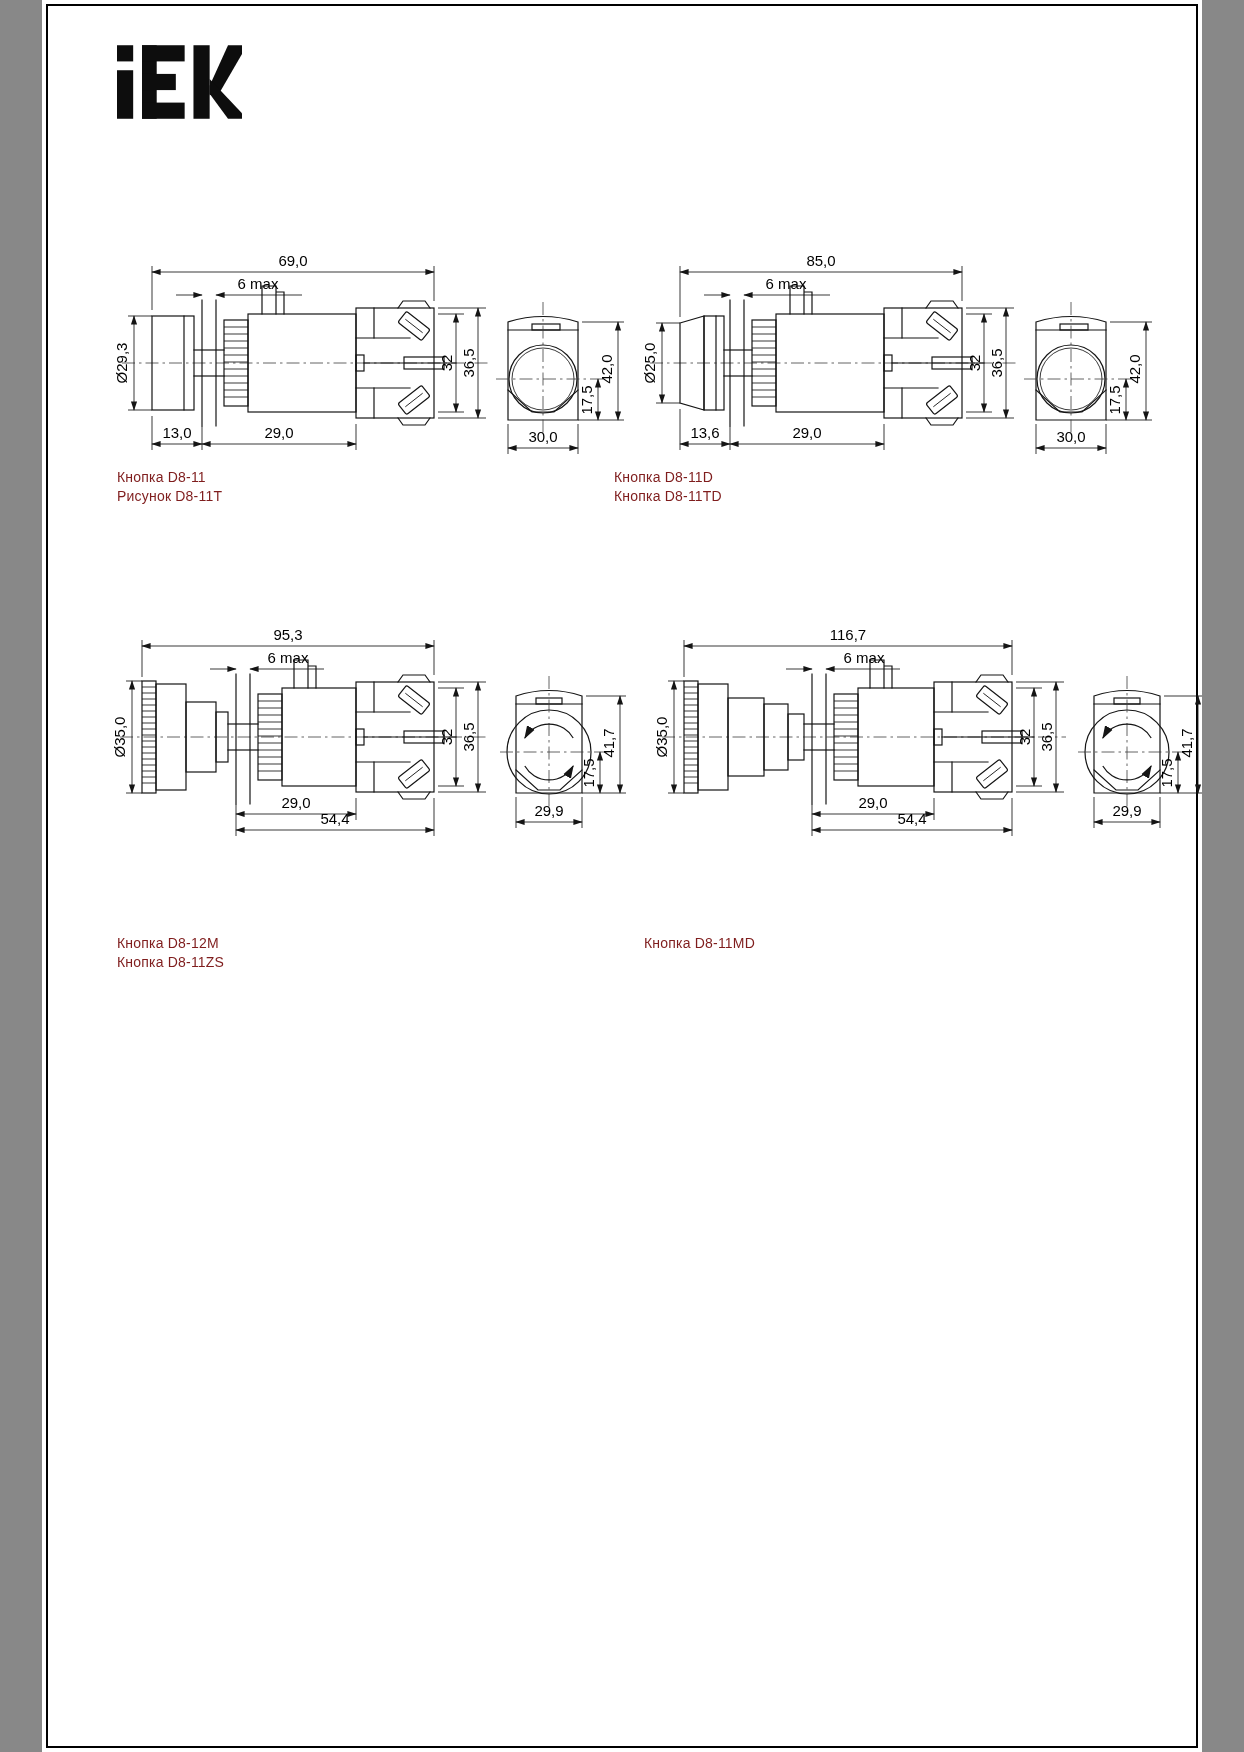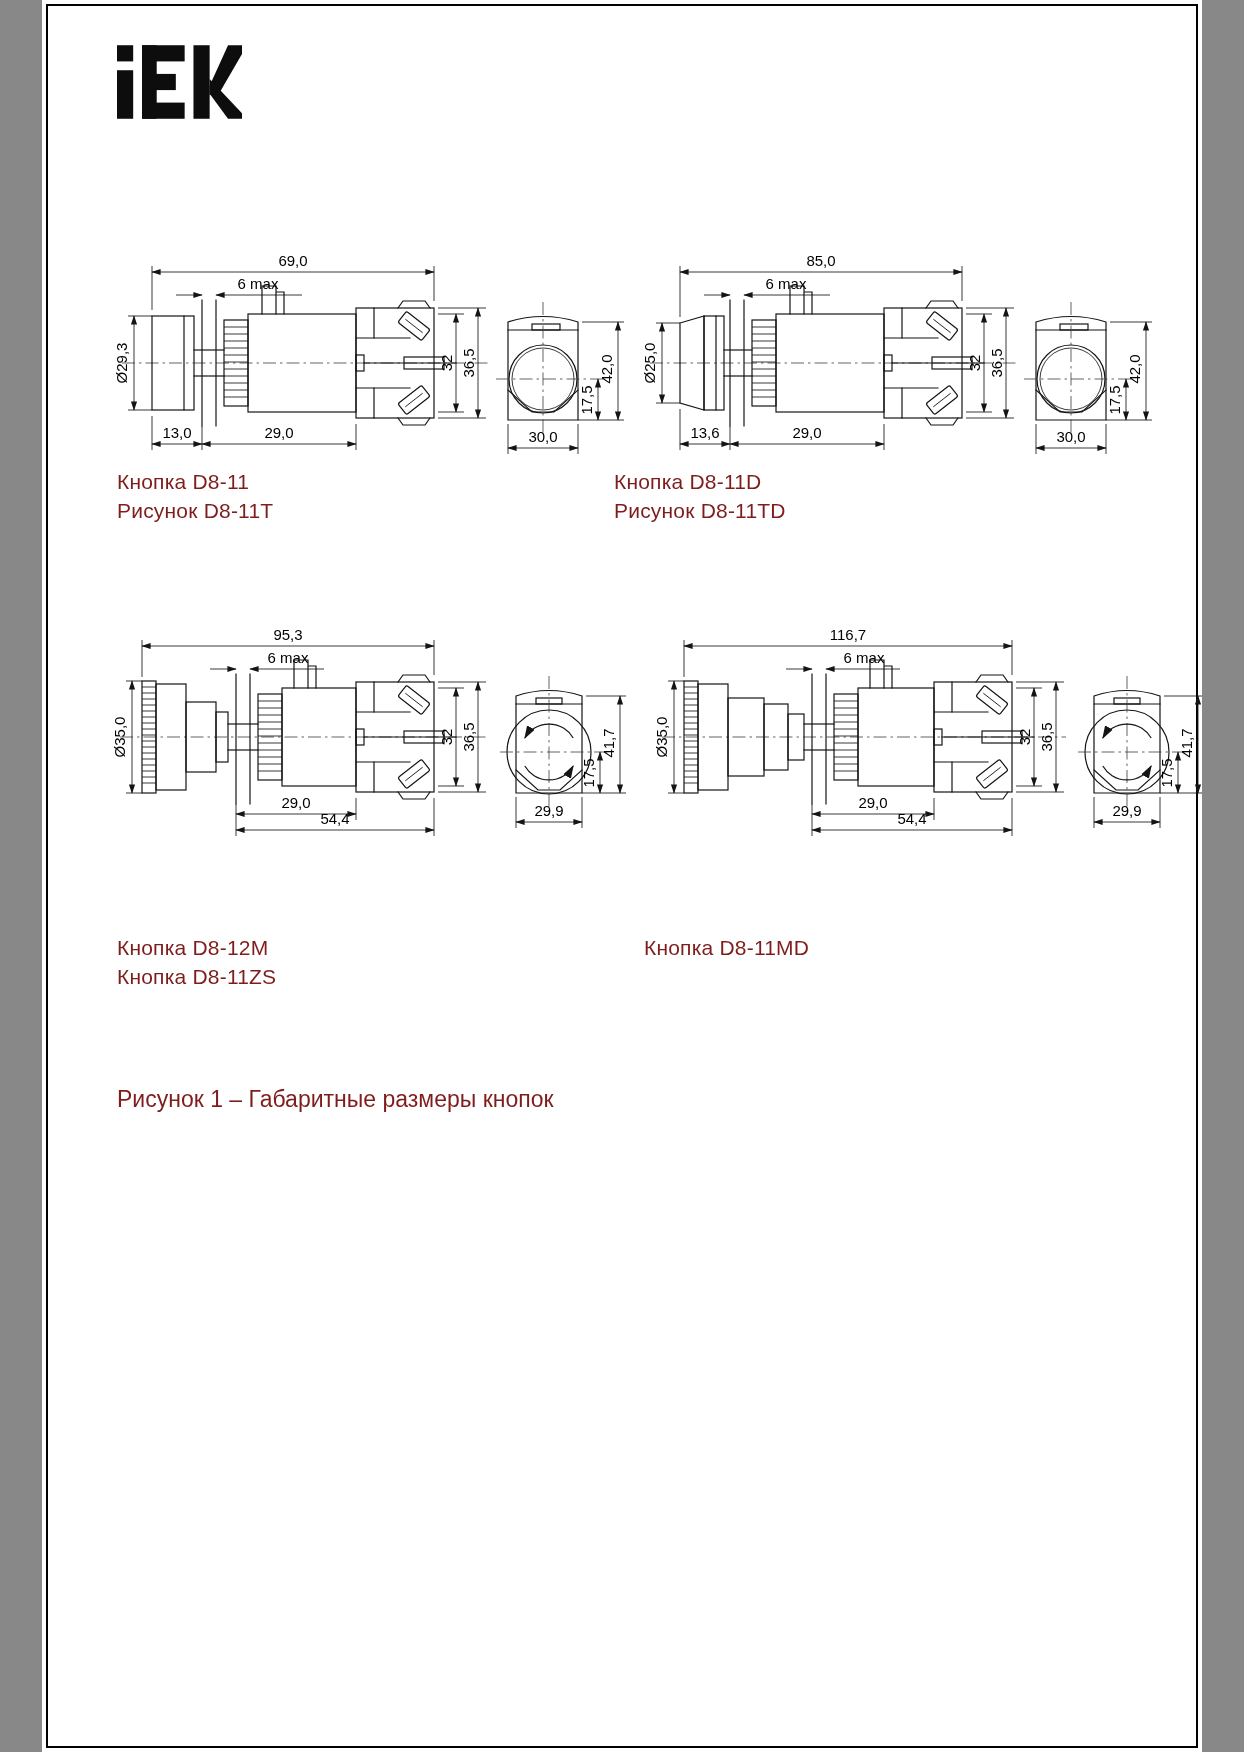--- a/index.html
+++ b/index.html
@@ -4,21 +4,21 @@
 <style>
   html,body{margin:0;padding:0;background:#888;}
   .page{
     position:relative;width:1160px;height:1752px;background:#ffffff;
     font-family:"Liberation Sans",sans-serif;color:#7f1d1d;overflow:hidden;margin:0 auto;
   }
   .frame{position:absolute;inset:4px;border:2px solid #000;}
   .logo{position:absolute;left:75px;top:45px;}
   .fig{position:absolute;}
   .fig svg{display:block;}
-  .labels{position:absolute;font-size:21px;line-height:1.38;letter-spacing:.2px;}
+  .labels{position:absolute;font-size:14px;line-height:1.38;letter-spacing:.2px;}
   .caption{position:absolute;left:75px;top:1086px;font-size:23px;}
   .sr{position:absolute;width:1px;height:1px;overflow:hidden;clip:rect(0 0 0 0);}
   svg .ln{stroke:#151515;stroke-width:1.2;fill:none;stroke-linecap:square;}
   svg .tn{stroke:#151515;stroke-width:.85;fill:none;}
   svg .cl{stroke:#3c3c3c;stroke-width:.8;fill:none;stroke-dasharray:13 4 2.5 4;}
   svg .ar{stroke:#151515;stroke-width:1.2;fill:none;}
   svg text.d{font-family:"Liberation Sans",sans-serif;font-size:15px;fill:#000;}
 </style>
 </head>
 <body>
@@ -222,21 +222,21 @@
         <line class="tn" x1="486" y1="141" x2="486" y2="182" marker-start="url(#ar2)" marker-end="url(#ar2)"></line>
         <text class="d" transform="translate(480 162) rotate(-90)" text-anchor="middle">17,5</text>
         <line class="tn" x1="470" y1="84" x2="512" y2="84"></line>
         <line class="tn" x1="506" y1="84" x2="506" y2="182" marker-start="url(#ar2)" marker-end="url(#ar2)"></line>
         <text class="d" transform="translate(500 131) rotate(-90)" text-anchor="middle">42,0</text>
       </g>
     </svg>
   </div>
   <div class="labels" style="left:572px;top:468px">
     <div>Кнопка D8-11D</div>
-    <div>Рисунок D8-11TD</div>
+    <div>Кнопка D8-11TD</div>
   </div>
 
   <div class="fig" style="left:70px;top:612px">
     <svg width="525" height="250" viewBox="0 0 525 250">
       <defs>
         <marker id="ar3" viewBox="0 0 10 8" refX="9.2" refY="4" markerWidth="11" markerHeight="8.8" orient="auto-start-reverse">
           <path d="M0,.7 L10,4 L0,7.3 Z" fill="#151515"></path>
         </marker>
       </defs>
       <g>
@@ -421,14 +421,13 @@
         <line class="tn" x1="510" y1="84" x2="550" y2="84"></line>
         <line class="tn" x1="544" y1="84" x2="544" y2="181" marker-start="url(#ar4)" marker-end="url(#ar4)"></line>
         <text class="d" transform="translate(538 131) rotate(-90)" text-anchor="middle">41,7</text>
       </g>
     </svg>
   </div>
   <div class="labels" style="left:602px;top:934px">
     <div>Кнопка D8-11MD</div>
   </div>
 
-  <div class="caption">Рисунок 1 – Габаритные размеры кнопок</div>
 </div>
 
 </body></html>

